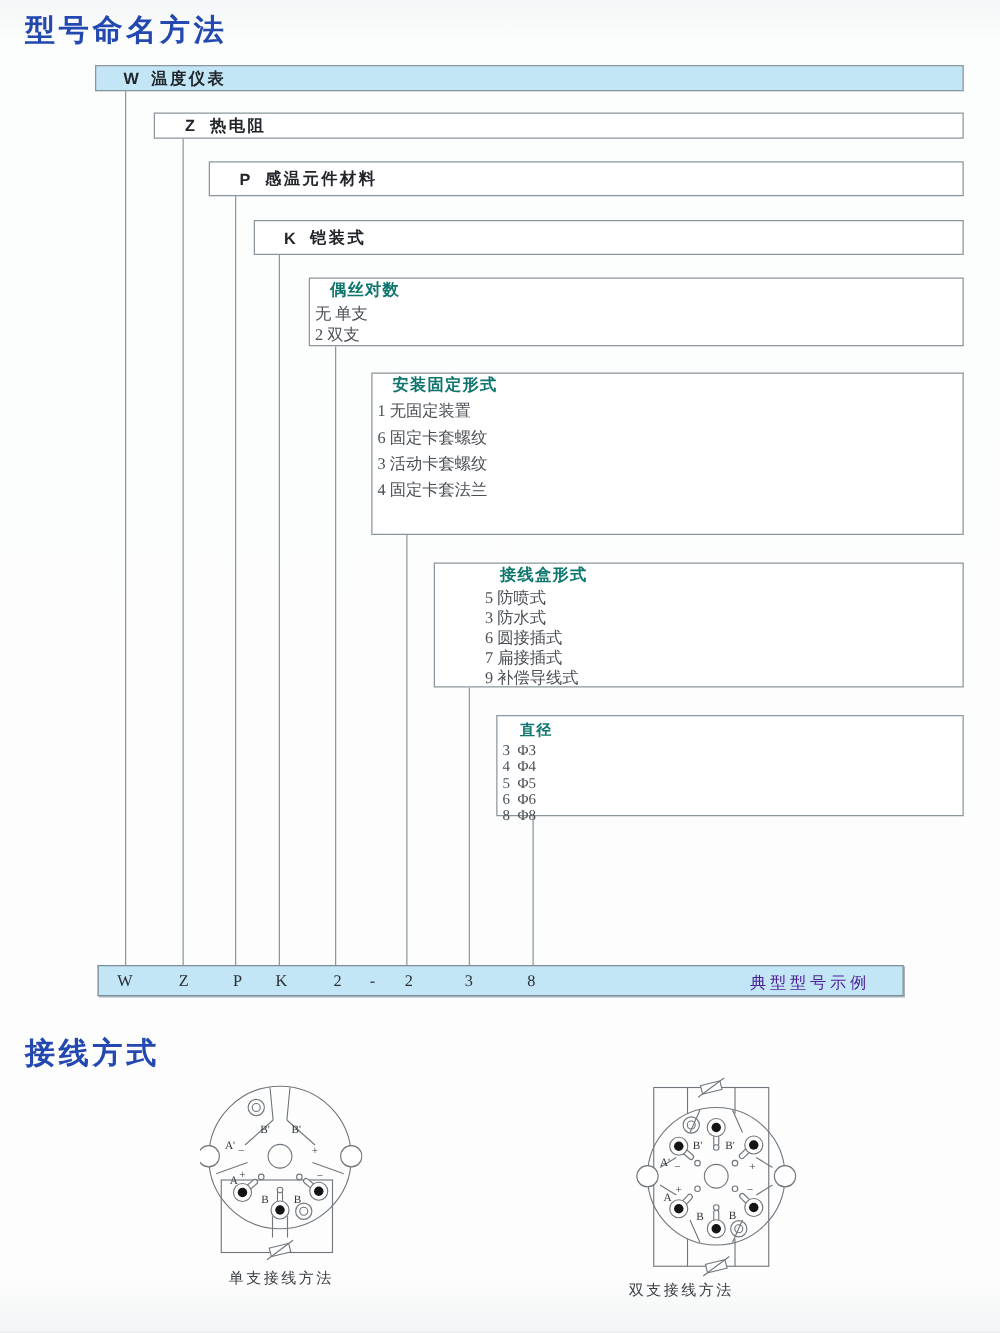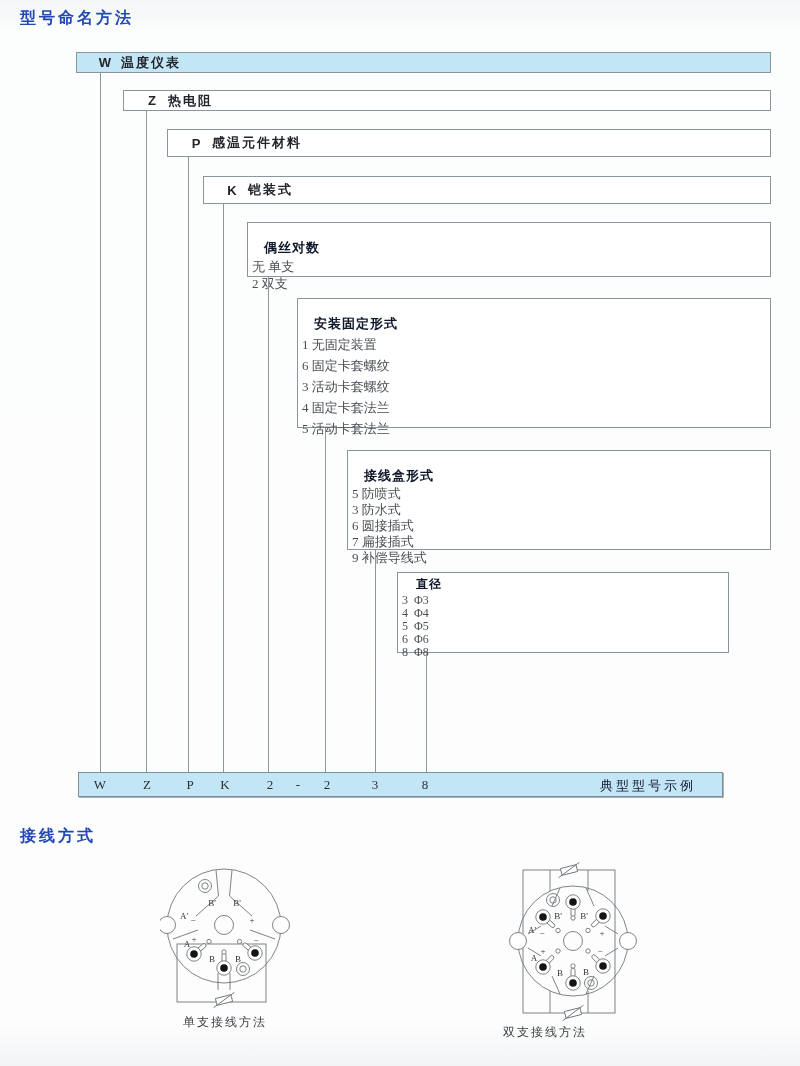--- a/index.html
+++ b/index.html
@@ -2,47 +2,47 @@
 <html><head>
 <meta charset="utf-8">
 <style>
   * { margin:0; padding:0; box-sizing:border-box; }
   html,body { background:#e9ebec; }
   .page {
     position:relative; width:800px; height:1066px; margin:0 auto;
     background:linear-gradient(180deg,#f4f6f7 0%,#fcfdfd 3%,#fdfdfd 96%,#f2f4f5 100%);
     font-family:"Liberation Sans",sans-serif; overflow:hidden;
   }
-  .sec-title { position:absolute; left:20px; font-weight:bold; font-size:16px;
+  .sec-title { position:absolute; left:20px; font-weight:bold; font-size:24px;
     color:#2348b0; letter-spacing:3px; font-family:"Liberation Sans",sans-serif; }
   
   .hbox { position:absolute; display:flex; align-items:center;
     background:#fff; border:1px solid #8b959c; }
   .hbox.blue { background:#c3e6f7; }
   .hbox .code { margin-left:12px; width:32px; text-align:center;
     font-weight:bold; font-size:13px; color:#22262b; }
   .hbox .hlabel { font-weight:bold; font-size:13px; color:#22262b; letter-spacing:2px; }
   .obox { position:absolute; background:#fff; border:1px solid #8b959c; }
-  .obox .otitle { margin:16px 0 1px 16px; font-weight:bold; font-size:13px;
-    color:#0f172a; letter-spacing:1px; }
+  .obox .otitle { margin:0 0 1px 16px; font-weight:bold; font-size:13px;
+    color:#0f766e; letter-spacing:1px; }
   .obox .oitem { display:block; margin-left:4px; font-family:"Liberation Serif",serif;
     font-size:13px; color:#4a4f55; white-space:pre; }
   .ob5 .oitem { line-height:17px; }
   .ob6 .oitem { line-height:21px; }
   .ob7 .oitem { line-height:16px; }
   .ob8 .otitle { font-size:12px; margin-left:18px; margin-top:3px; }
   .ob8 .oitem { font-size:12px; line-height:13px; }
   .vline { position:absolute; width:1px; background:#8f979d; }
   
   .exrow { position:absolute; left:78px; top:772px; width:645px; height:25px;
     background:#c3e6f7; border:1px solid #7d8c96; box-shadow:1px 1px 0 #a7b2b9; }
   .excode { position:absolute; top:4px; transform:translateX(-50%);
     font-family:"Liberation Serif",serif; font-size:13px; color:#2b2f33; }
   .excap { position:absolute; right:26px; top:4px; font-family:"Liberation Serif",serif;
-    font-size:13px; color:#0f172a; letter-spacing:3px; }
+    font-size:13px; color:#4c1d95; letter-spacing:3px; }
   
   .wsvg { position:absolute; }
   .wcap { position:absolute; width:130px; text-align:center;
     font-family:"Liberation Serif",serif; font-size:12px; color:#3a3f44; letter-spacing:2px; }
   .dline { stroke:#70767c; stroke-width:0.9; fill:none; }
   .dwhite { stroke:#70767c; stroke-width:0.9; fill:#ffffff; }
   .ddot { fill:#141414; stroke:none; }
   .dlbl { font-family:"Liberation Serif",serif; font-size:9px; fill:#33373b; text-anchor:middle; }
 </style>
 </head>
@@ -73,31 +73,30 @@
     <div class="otitle">偶丝对数</div>
     <span class="oitem">无 单支</span>
     <span class="oitem">2 双支</span>
   </div>
   <div class="obox ob6" style="left:297px;top:298px;width:474px;height:130px;">
     <div class="otitle">安装固定形式</div>
     <span class="oitem">1 无固定装置</span>
     <span class="oitem">6 固定卡套螺纹</span>
     <span class="oitem">3 活动卡套螺纹</span>
     <span class="oitem">4 固定卡套法兰</span>
-    <span class="oitem">5 活动卡套法兰</span>
-  </div>
-  <div class="obox ob7" style="left:347px;top:450px;width:424px;height:100px;">
+  </div>
+  <div class="obox ob7" style="left:347px;top:450px;width:424px;height:100px;padding-left:36px;">
     <div class="otitle">接线盒形式</div>
     <span class="oitem">5 防喷式</span>
     <span class="oitem">3 防水式</span>
     <span class="oitem">6 圆接插式</span>
     <span class="oitem">7 扁接插式</span>
     <span class="oitem">9 补偿导线式</span>
   </div>
-  <div class="obox ob8" style="left:397px;top:572px;width:332px;height:81px;">
+  <div class="obox ob8" style="left:397px;top:572px;width:374px;height:81px;">
     <div class="otitle">直径</div>
     <span class="oitem">3  Φ3</span>
     <span class="oitem">4  Φ4</span>
     <span class="oitem">5  Φ5</span>
     <span class="oitem">6  Φ6</span>
     <span class="oitem">8  Φ8</span>
   </div>
 
   <div class="vline" style="left:100px;top:73px;height:699px;"></div>
   <div class="vline" style="left:146px;top:111px;height:661px;"></div>

